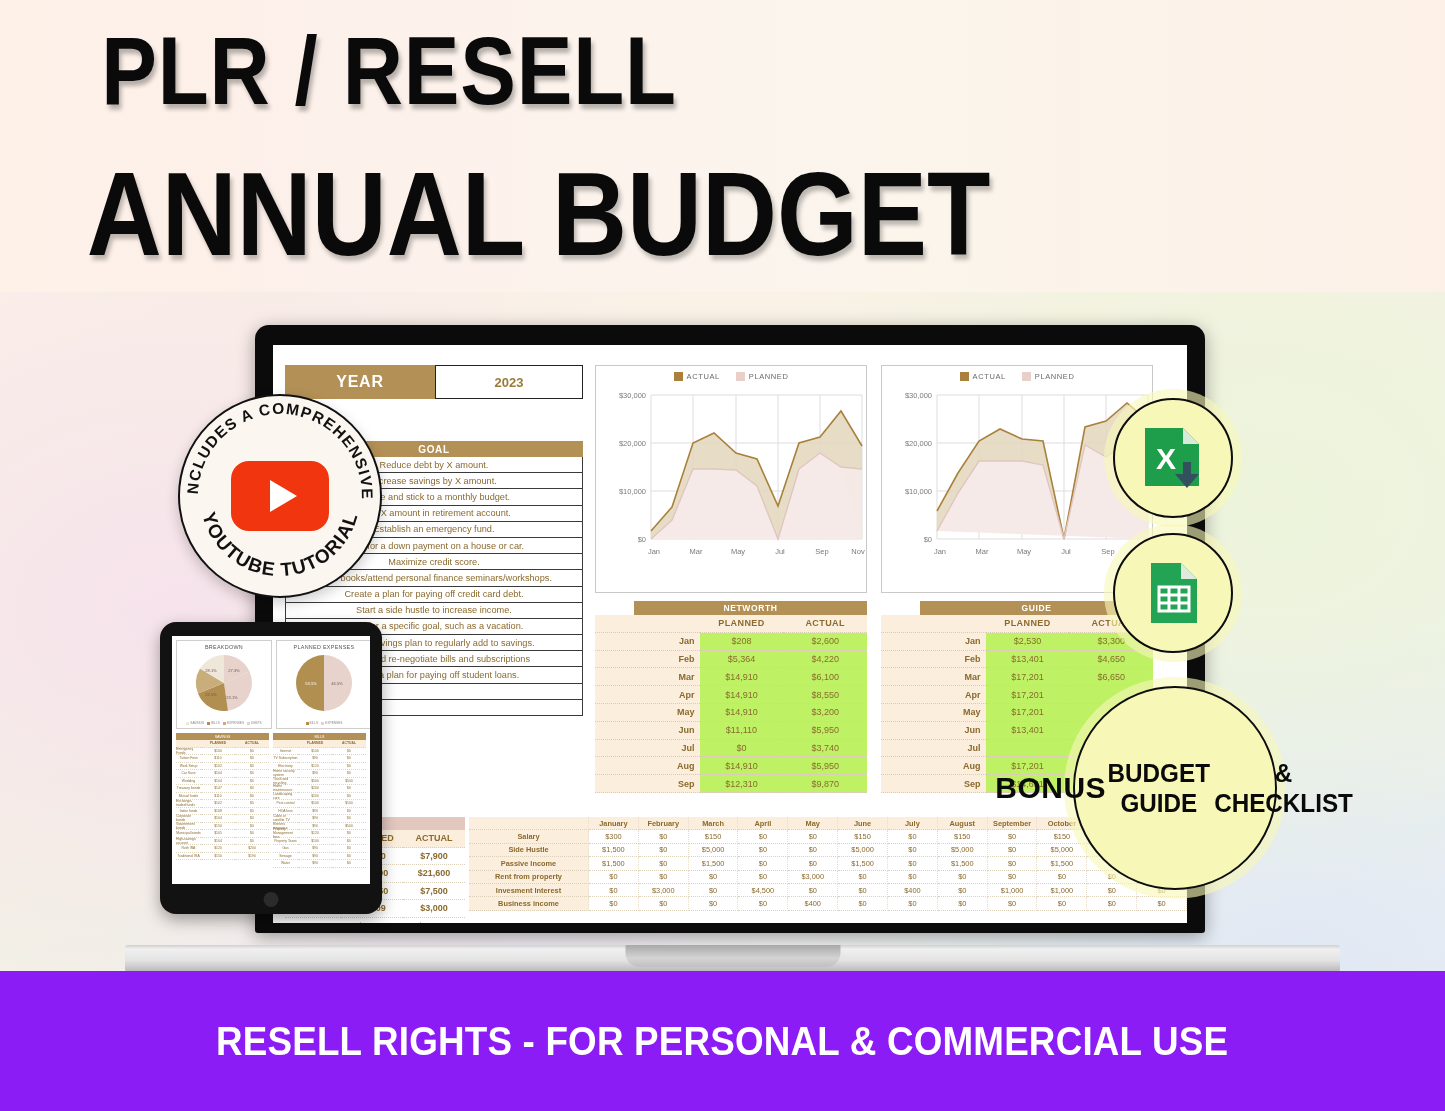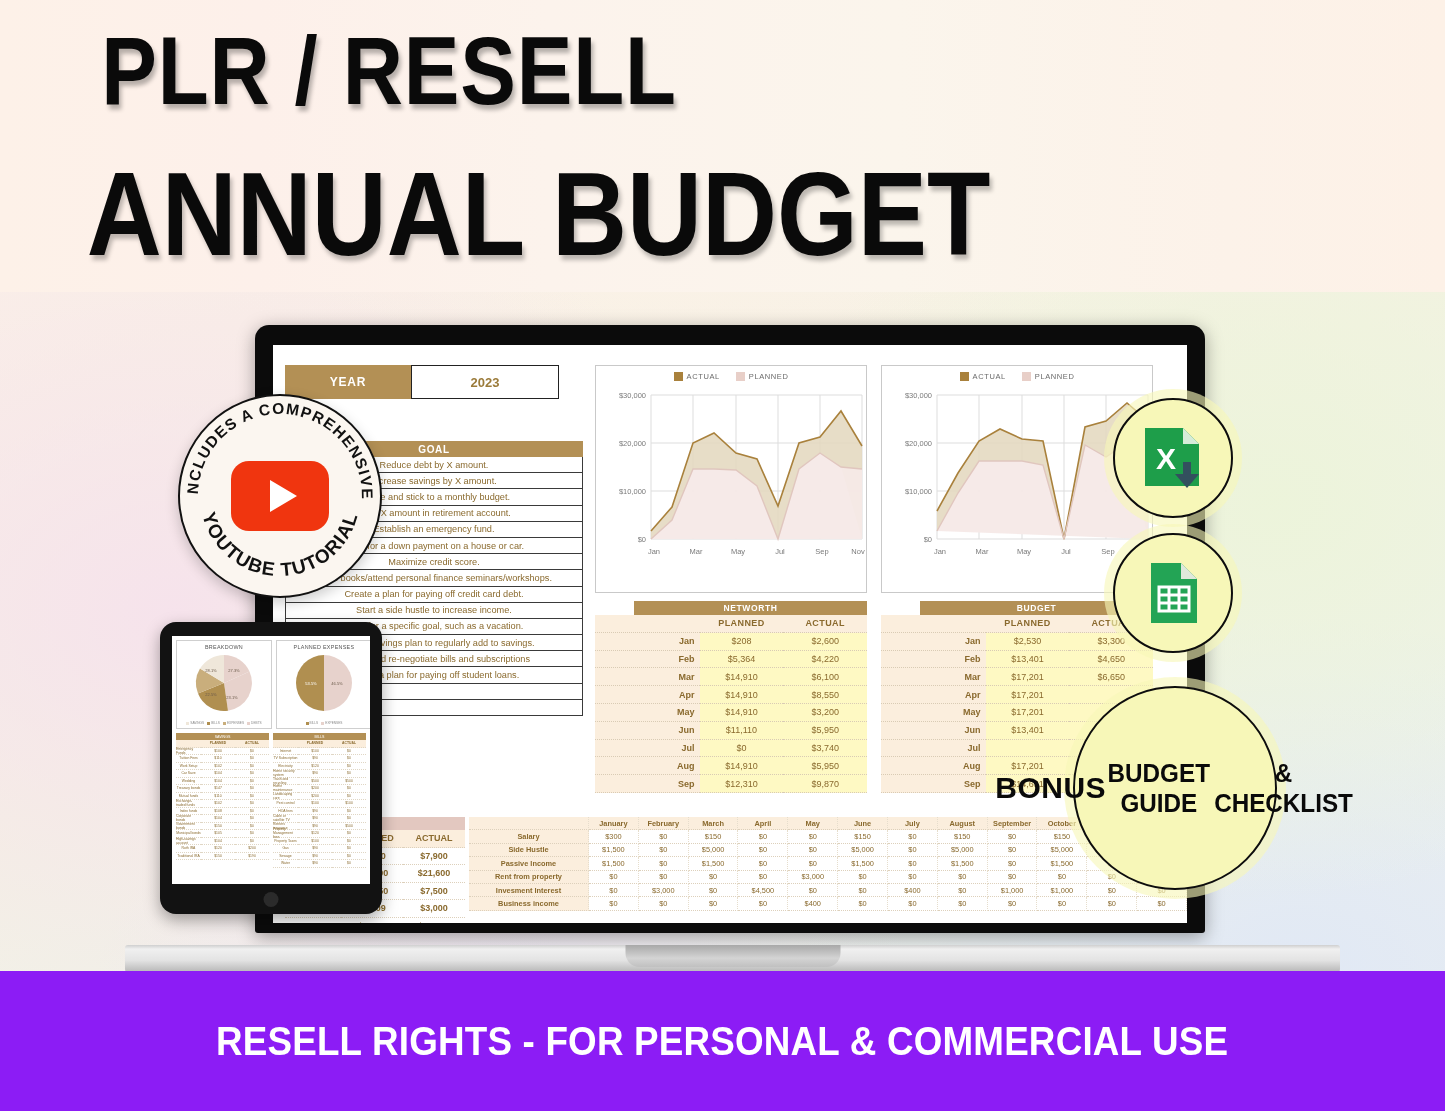--- a/index.html
+++ b/index.html
@@ -83,21 +83,21 @@
     background: linear-gradient(180deg,#a8a8a8 0%, #d4d4d4 60%, #c0c0c0 100%);
     border-radius: 0 0 14px 14px;
   }
 
   
   .sheet { position:absolute; inset:0; background:#fff; font-size:9px; color:#6b4f20; }
   .sh-topband { position:absolute; left:0; top:0; width:100%; height:16px; background:#fff; }
 
   .yearrow { position:absolute; left:12px; top:20px; display:flex; }
   .year-lbl {
-    width:126px; height:34px; background:#b39055; color:#fff; font-weight:bold; font-size:12px;
+    width:150px; height:34px; background:#b39055; color:#fff; font-weight:bold; font-size:16px;
     display:flex; align-items:center; justify-content:center; letter-spacing:0.8px;
   }
   .year-val {
     width:148px; height:34px; background:#fff; border:1px solid #222; color:#9b7b3a;
     font-weight:bold; font-size:13px; display:flex; align-items:center; justify-content:center;
   }
 
   .goalpanel { position:absolute; left:12px; top:96px; width:298px; }
   .goal-head {
     height:16px; background:#b39055; color:#fff; font-weight:bold; font-size:10px;
@@ -126,21 +126,21 @@
     height:14px; background:#b39055; color:#fff; font-weight:bold; font-size:8.5px;
     display:flex; align-items:center; justify-content:center; letter-spacing:0.6px;margin-left:39px;
   }
   .mt-grid { display:grid; grid-template-columns: 1.25fr 1fr 1fr; }
   .mt-grid > div {
     height:17.8px; display:flex; align-items:center; font-size:9px; color:#8a6a2e;
     border-bottom:1px dotted #d9cbb4; padding:0 5px;
   }
   .mt-h { background:#fbeedd; font-weight:bold; justify-content:center; font-size:8.4px; color:#7a5d25; letter-spacing:0.4px; }
   .mt-m { background:#fbeedd; font-weight:bold; justify-content:flex-end; }
-  .mt-v { background:#fef9c3; justify-content:center; }
+  .mt-v { background:#bef264; justify-content:center; }
 
   
   .wtable { position:absolute; left:196px; top:472px; width:718px; background:#fff; }
   .wt-title {
     height:13px; background:#e3c8c0; color:#6a4a3a; font-weight:bold; font-size:7.6px;
     display:flex; align-items:center; justify-content:flex-end; padding-right:150px; letter-spacing:0.5px;
   }
   .wt-grid { display:grid; grid-template-columns: 120px repeat(12, 1fr); }
   .wt-grid > div {
     height:13.4px; display:flex; align-items:center; justify-content:center;
@@ -388,21 +388,21 @@
             <div class="mt-m">Aug</div>
             <div class="mt-v">$14,910</div>
             <div class="mt-v">$5,950</div>
             <div class="mt-m">Sep</div>
             <div class="mt-v">$12,310</div>
             <div class="mt-v">$9,870</div>
           </div>
       </div>
 
       <div class="mtable" style="left:608px; top:256px; width:272px;">
-        <div class="mt-title">BUDGET</div>
+        <div class="mt-title">GUIDE</div>
         <div class="mt-grid" id="income-grid">
             <div class="mt-grid-h mt-h"></div>
             <div class="mt-grid-h mt-h">PLANNED</div>
             <div class="mt-grid-h mt-h">ACTUAL</div>
             <div class="mt-m">Jan</div>
             <div class="mt-v">$2,530</div>
             <div class="mt-v">$3,300</div>
             <div class="mt-m">Feb</div>
             <div class="mt-v">$13,401</div>
             <div class="mt-v">$4,650</div>

